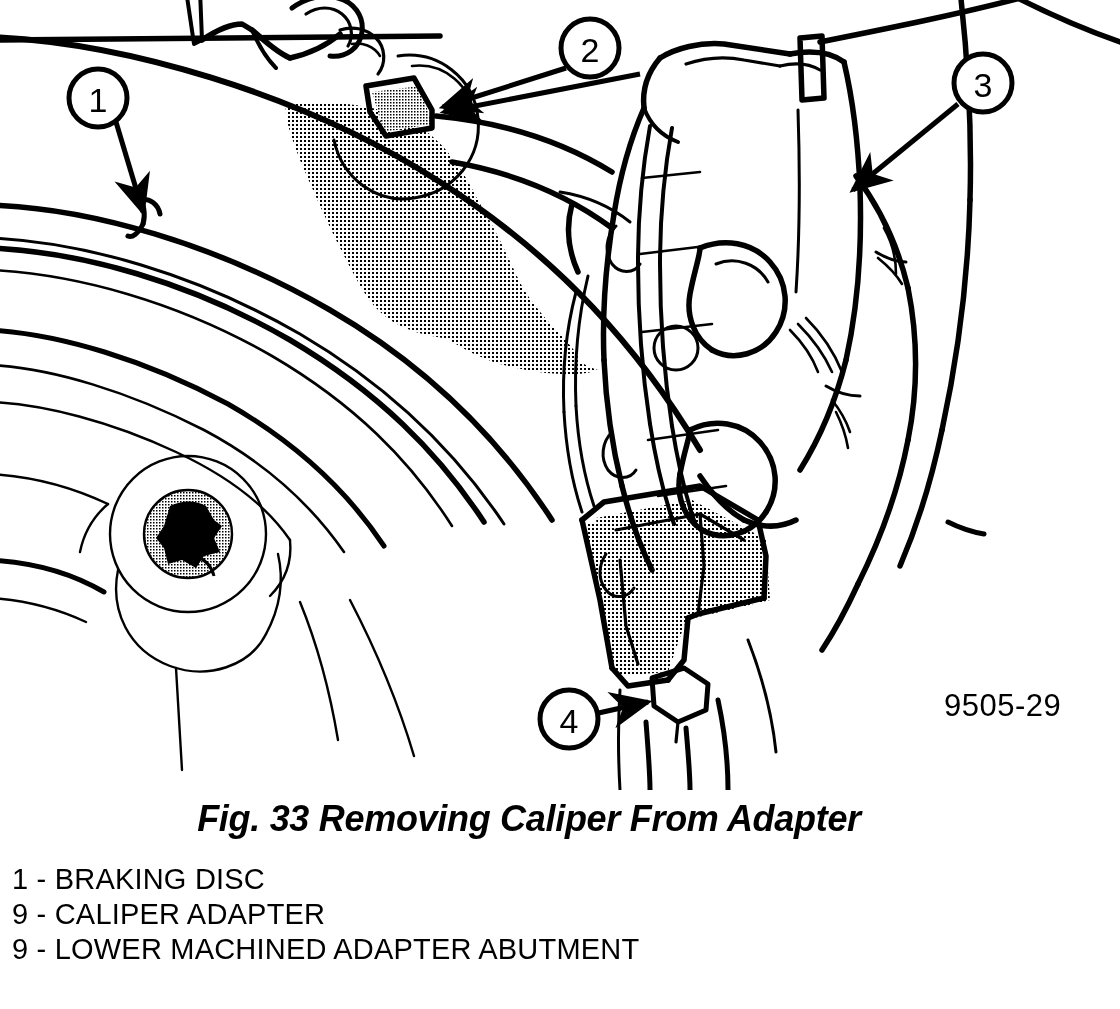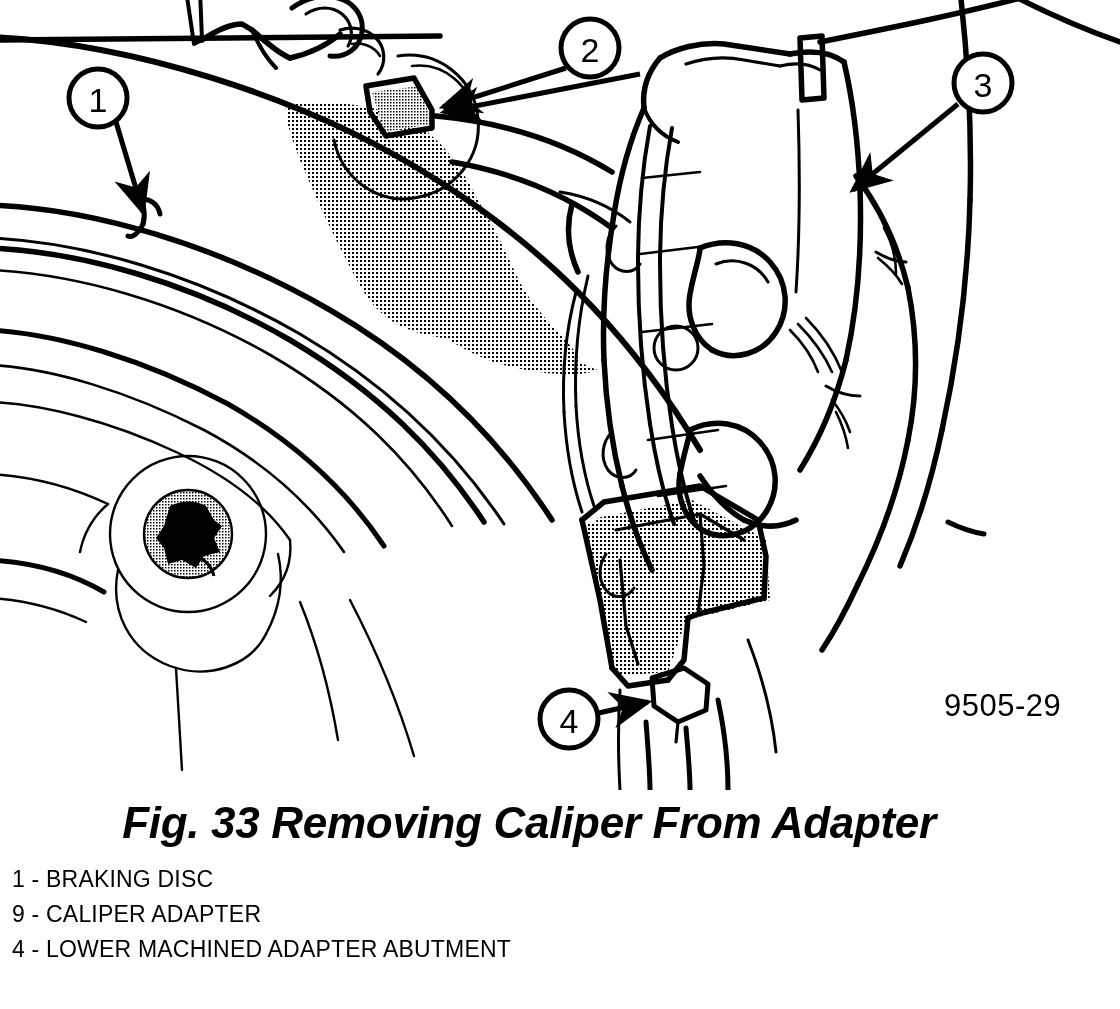--- a/index.html
+++ b/index.html
@@ -36,34 +36,34 @@
   }
   .figure-title {
     position: absolute;
     left: 0;
     top: 798px;
     width: 1058px;
     text-align: center;
     font-family: "Liberation Sans Narrow", "Liberation Sans", sans-serif;
     font-weight: bold;
     font-style: italic;
-    font-size: 44px;
+    font-size: 36px;
     letter-spacing: -0.3px;
     color: #000000;
     white-space: nowrap;
   }
   .legend {
     position: absolute;
     left: 12px;
     top: 862px;
     width: 1100px;
   }
   .legend-item {
     font-family: "Liberation Sans Narrow", "Liberation Sans", sans-serif;
-    font-size: 23px;
+    font-size: 29px;
     line-height: 35px;
     color: #000000;
     white-space: nowrap;
     letter-spacing: 0.2px;
   }
   .callout-num {
     font-family: "Liberation Sans", sans-serif;
     font-size: 34px;
     font-weight: normal;
     fill: #000000;
@@ -343,16 +343,16 @@
     </g>
   </svg>
 
   <div class="drawing-code">9505-29</div>
 
   <div class="figure-title">Fig. 33 Removing Caliper From Adapter</div>
 
   <div class="legend">
     <div class="legend-item">1 - BRAKING DISC</div>
     <div class="legend-item">9 - CALIPER ADAPTER</div>
-    <div class="legend-item">4 - LOWER MACHINED ADAPTER ABUTMENT</div>
+    <div class="legend-item">9 - LOWER MACHINED ADAPTER ABUTMENT</div>
   </div>
 
 </div>
 
 </body></html>

